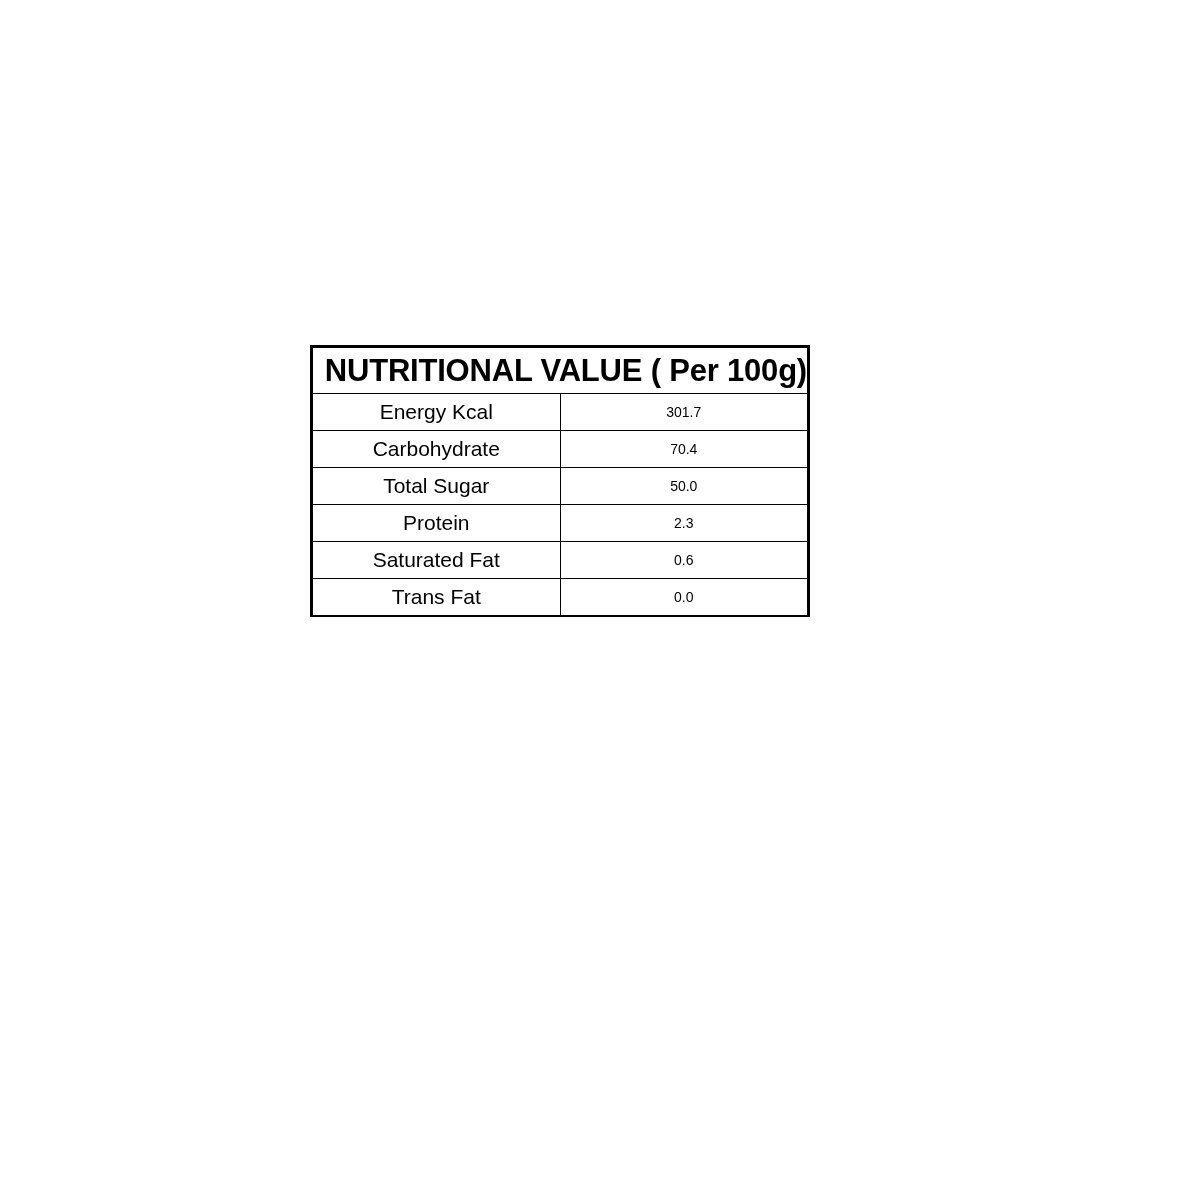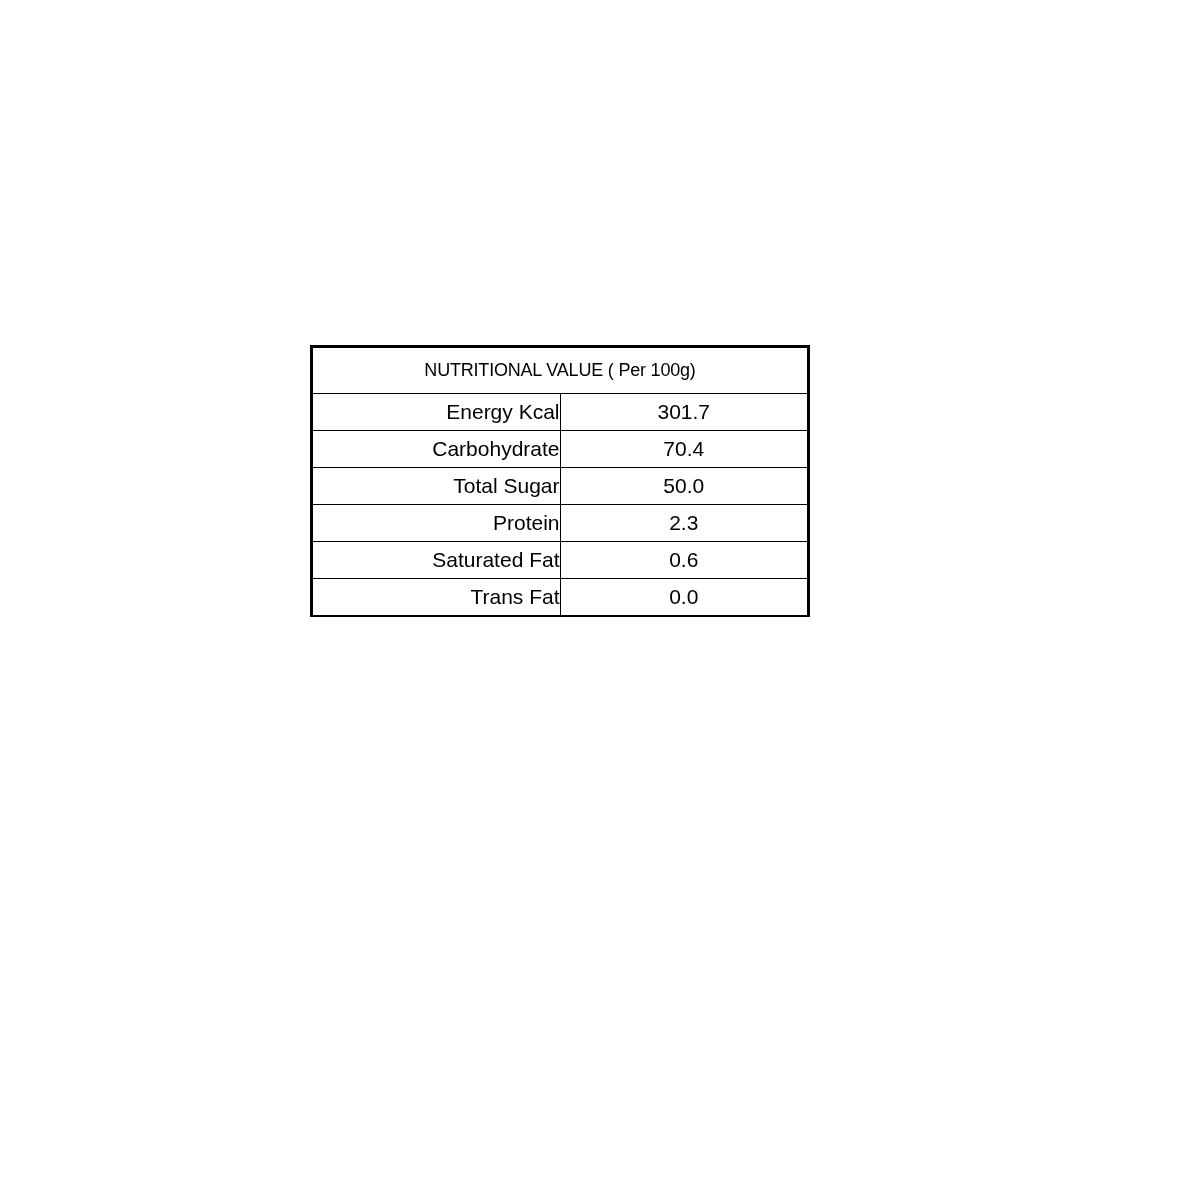--- a/index.html
+++ b/index.html
@@ -33,45 +33,45 @@
   }
 
   table.nutrition-table th,
   table.nutrition-table td {
     border: 1px solid #000000;
     padding: 0;
     margin: 0;
   }
 
   .title-cell {
-    text-align: center;
-    font-size: 18px;
-    font-weight: normal;
+    text-align: right;
+    font-size: 31px;
+    font-weight: bold;
     letter-spacing: -0.2px;
     height: 45px;
     line-height: 45px;
     border-top: none;
     border-left: none;
     border-right: none;
   }
 
   .label-cell {
     width: 48%;
     font-size: 21px;
     font-weight: normal;
-    text-align: right;
+    text-align: center;
     padding-left: 14px;
     height: 36px;
     line-height: 36px;
     border-left: none;
     white-space: nowrap;
   }
 
   .value-cell {
-    font-size: 21px;
+    font-size: 14px;
     font-weight: normal;
     text-align: center;
     height: 36px;
     line-height: 36px;
     border-right: none;
   }
 
   tr.row:last-child .label-cell,
   tr.row:last-child .value-cell {
     border-bottom: none;

